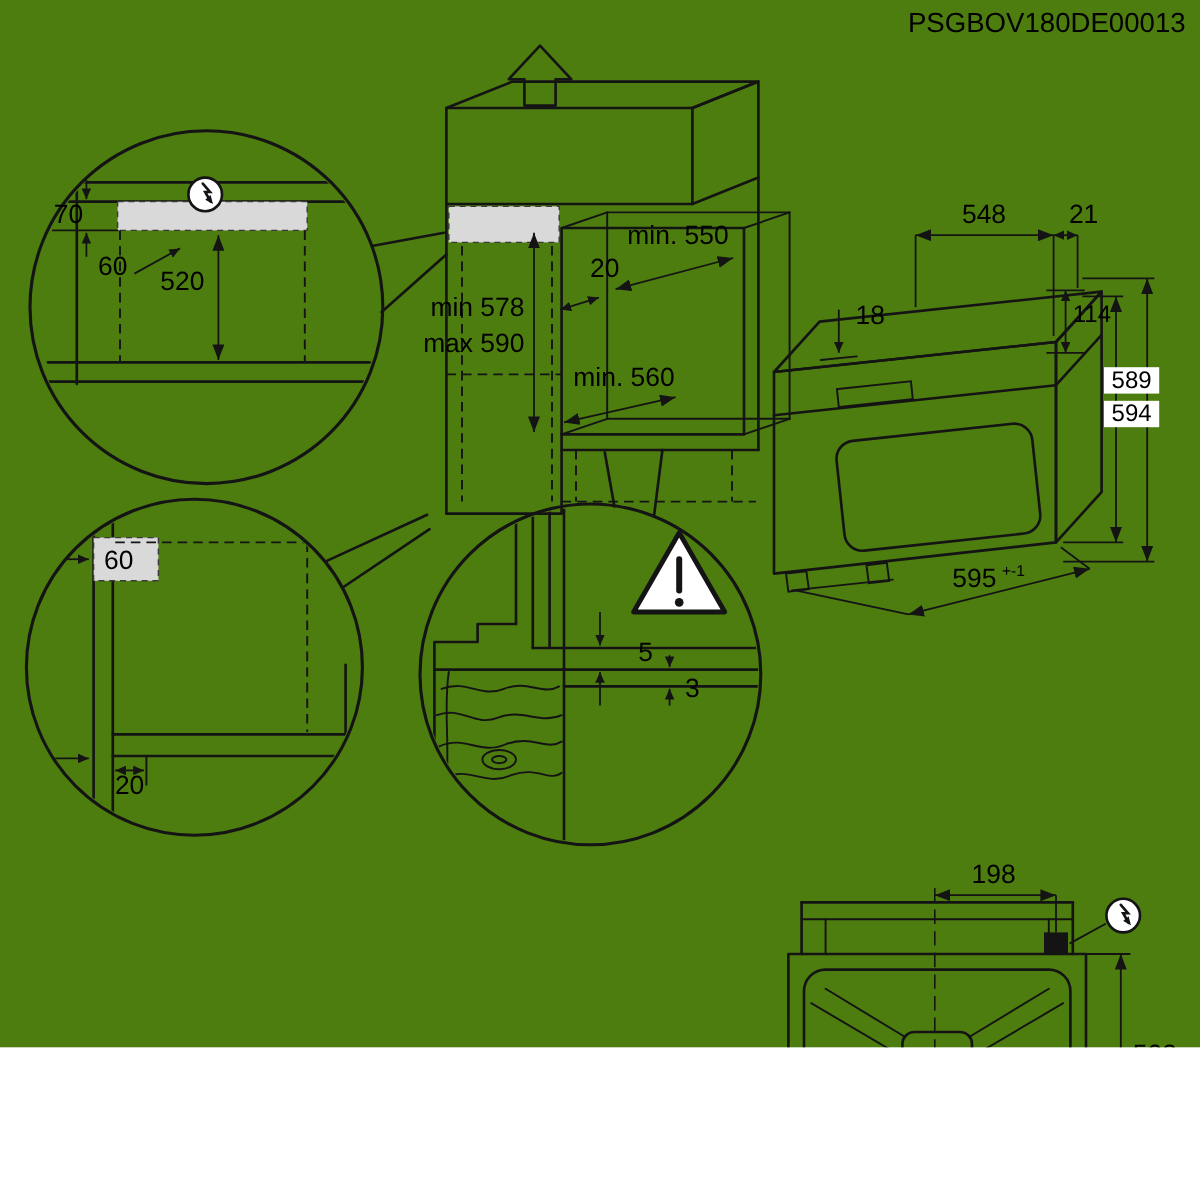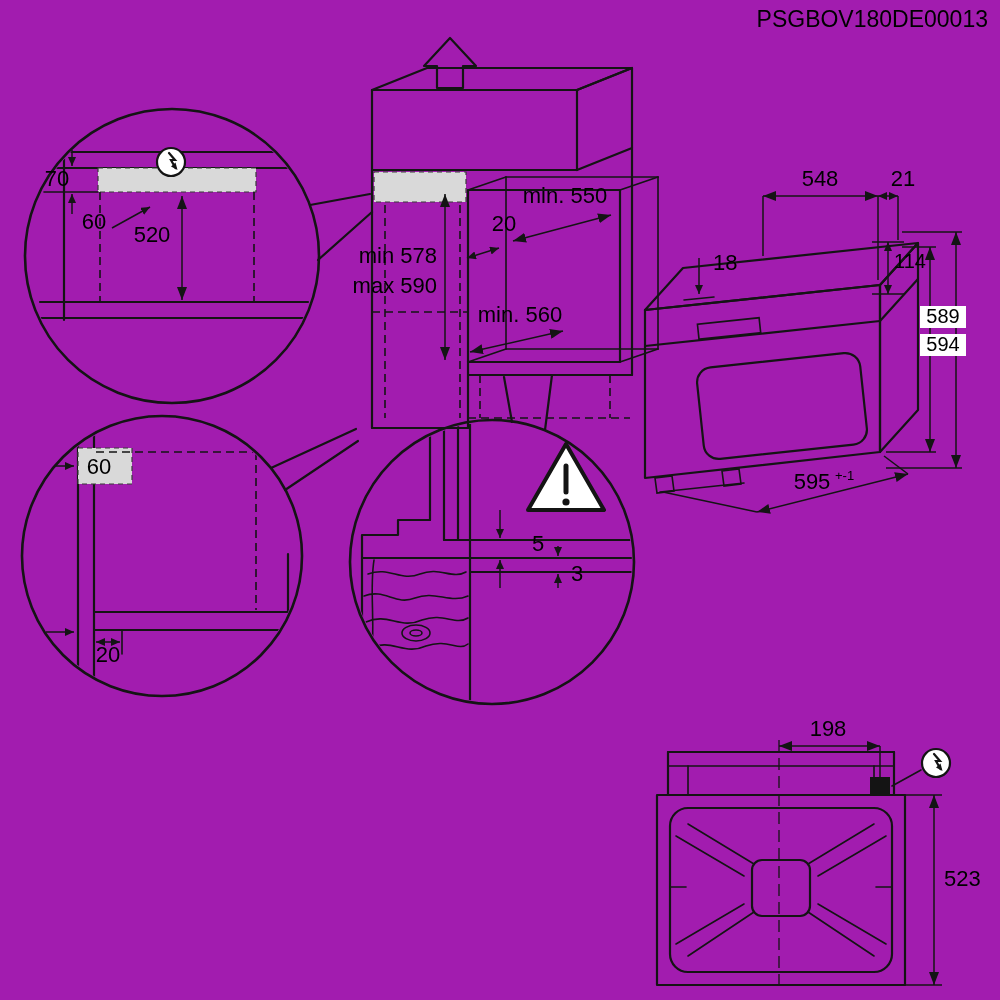--- a/index.html
+++ b/index.html
@@ -1,16 +1,16 @@
 <!DOCTYPE html>
 <html><head>
 <meta charset="utf-8">
 <style>
   html,body{margin:0;padding:0;background:#fff;}
-  .stage{width:1000px;height:1000px;background:#a21caf;position:relative;overflow:hidden;}
+  .stage{width:1000px;height:873px;background:#4d7c0f;position:relative;overflow:hidden;}
   svg{display:block;}
   .ln{stroke:#141414;stroke-width:2.2;fill:none;stroke-linecap:round;stroke-linejoin:round;}
   .lnthin{stroke:#141414;stroke-width:1.6;fill:none;stroke-linecap:round;}
   .dim{stroke:#141414;stroke-width:1.5;fill:none;stroke-linecap:butt;}
   .dash{stroke:#141414;stroke-width:1.6;fill:none;stroke-dasharray:8 5;}
   .cdash{stroke:#141414;stroke-width:1.3;fill:none;stroke-dasharray:12 6;}
   .grayfill{fill:#d9d9d9;stroke:#3a3a3a;stroke-width:1.2;stroke-dasharray:5 4;}
   .circ{stroke:#141414;stroke-width:2.6;fill:none;}
   .txt{font-family:"Liberation Sans","DejaVu Sans",sans-serif;font-size:22px;fill:#000;}
   .txtsm{font-family:"Liberation Sans","DejaVu Sans",sans-serif;font-size:13px;fill:#000;}

